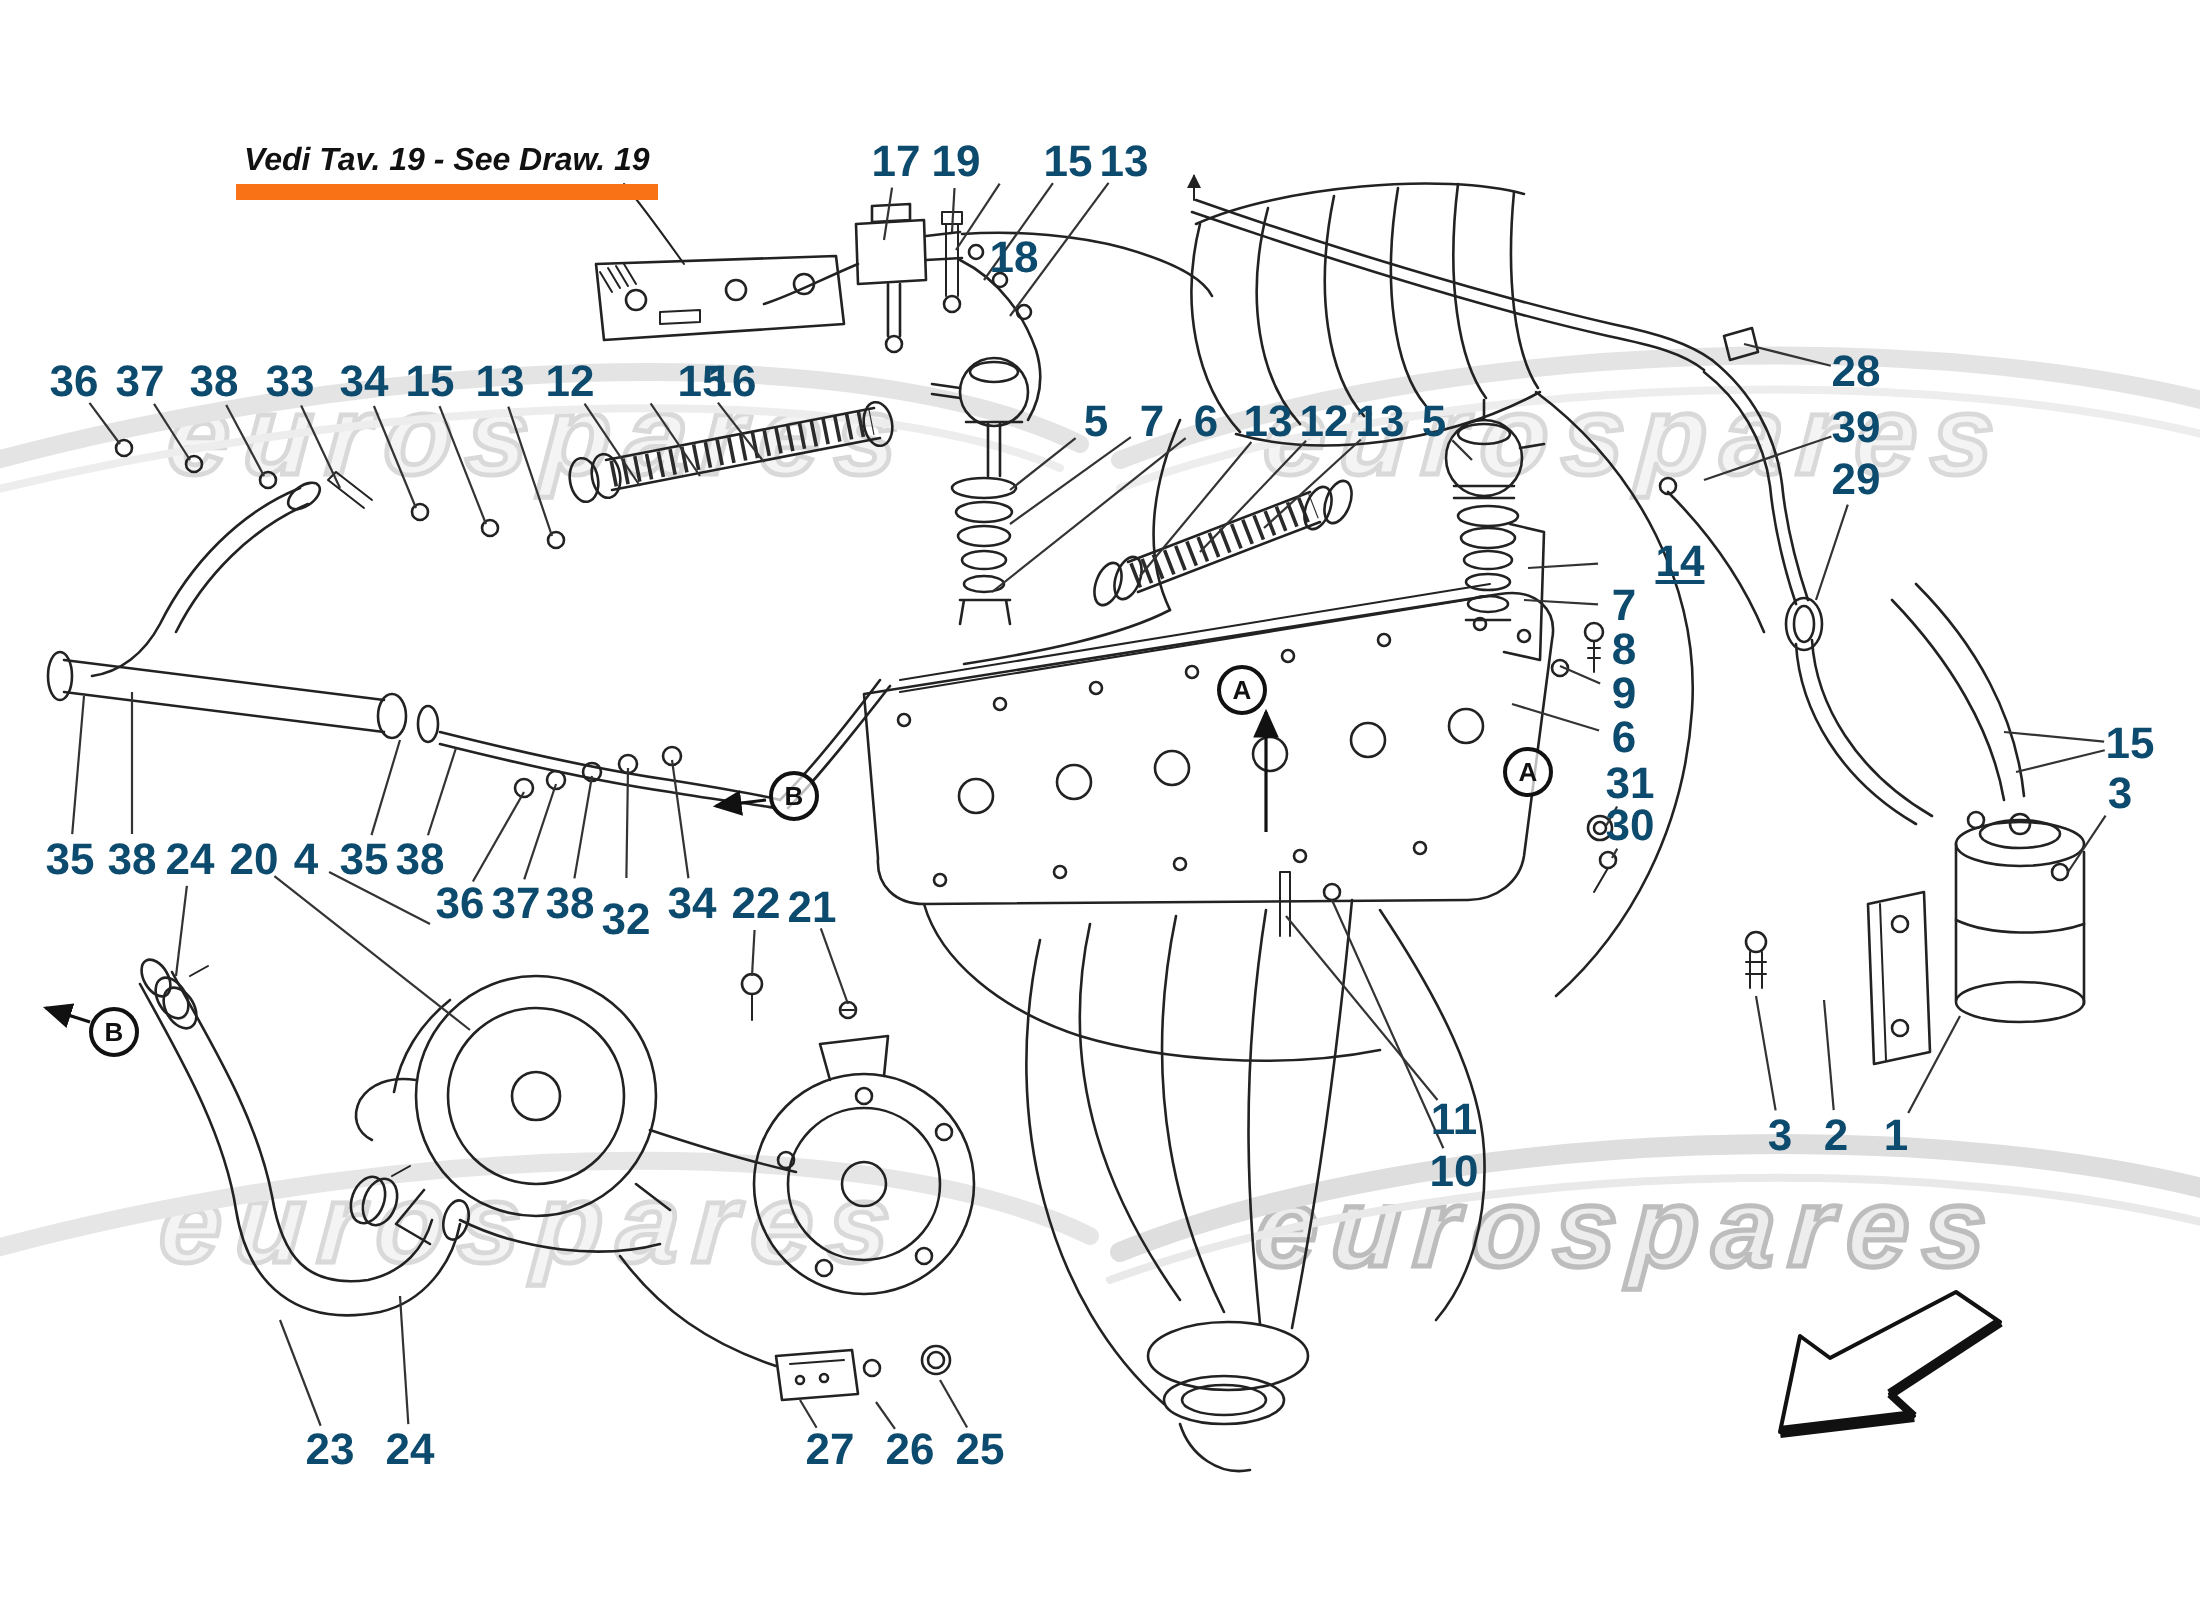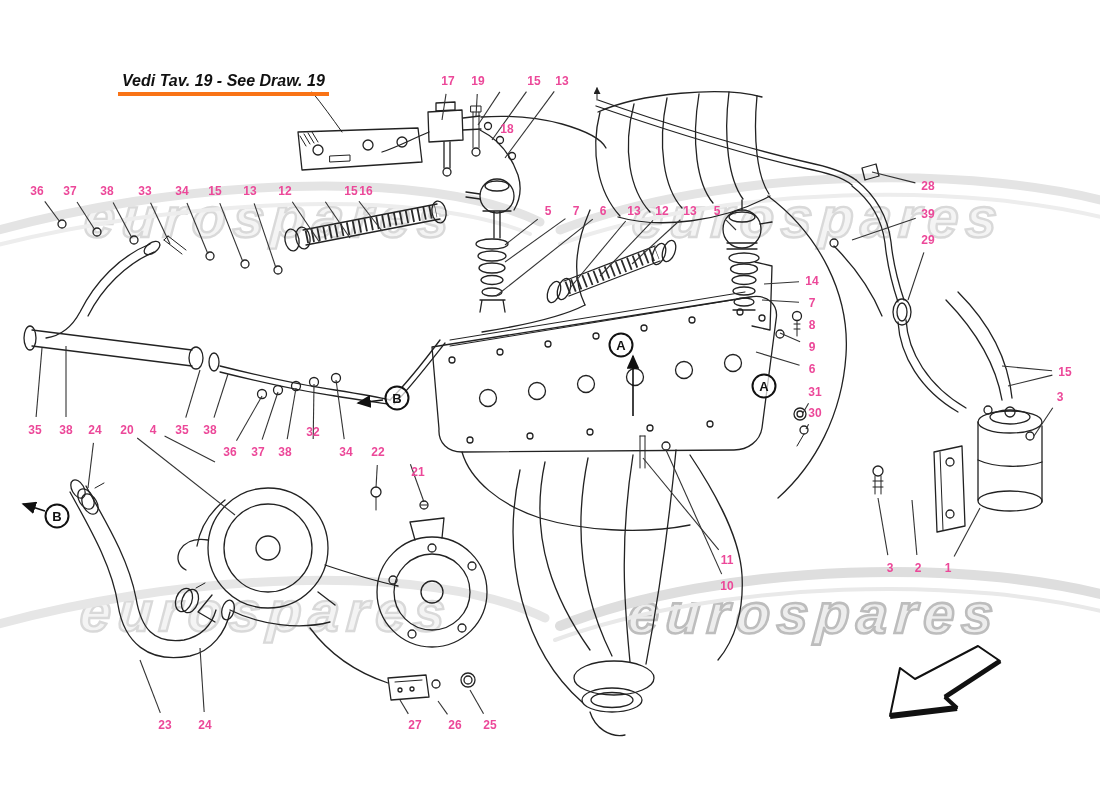--- a/index.html
+++ b/index.html
@@ -9,32 +9,32 @@
   }
   svg{position:absolute;left:0;top:0;}
   .wm{
     position:absolute;font-weight:bold;font-style:italic;letter-spacing:7px;
     font-size:56px;line-height:1;user-select:none;white-space:nowrap;
     color:#f4f4f4;-webkit-text-stroke:2.4px #d9d9d9;transform:skewX(-4deg);
   }
   .wm.mid{color:#ededed;-webkit-text-stroke:2.6px #bdbdbd;}
   .callout{
     position:absolute;transform:translate(-50%,-50%);
-    font-size:12px;font-weight:bold;color:#ec4899;white-space:nowrap;
+    font-size:22px;font-weight:bold;color:#0c4a6e;white-space:nowrap;
   }
   .marker{
     position:absolute;transform:translate(-50%,-50%);
     width:21px;height:21px;border:2px solid #111;border-radius:50%;
     display:flex;align-items:center;justify-content:center;
     font-size:13px;font-weight:bold;color:#111;background:rgba(255,255,255,.7);
   }
   #note{
     position:absolute;left:118px;top:72px;font-size:16px;font-weight:bold;font-style:italic;color:#111;
   }
-  #note .l1{border-bottom:4px solid #f97316;padding:0 4px 2px 4px;}
+  #note .l1{border-bottom:8px solid #f97316;padding:0 4px 2px 4px;}
   #note .l2{padding:2px 4px 0 4px;}
   .art{stroke:#222;fill:none;stroke-width:1.3;stroke-linecap:round;stroke-linejoin:round;}
   .thin{stroke-width:1;}
   .braid{stroke:#2a2a2a;stroke-width:13;stroke-dasharray:1.8 4.2;fill:none;}
   .swoosh{fill:none;stroke-linecap:round;}
 </style>
 </head>
 <body>
 
 <div id="stage">
@@ -393,43 +393,43 @@
       <div class="callout" style="left: 548px; top: 211px;">5</div>
       <div class="callout" style="left: 576px; top: 211px;">7</div>
       <div class="callout" style="left: 603px; top: 211px;">6</div>
       <div class="callout" style="left: 634px; top: 211px;">13</div>
       <div class="callout" style="left: 662px; top: 211px;">12</div>
       <div class="callout" style="left: 690px; top: 211px;">13</div>
       <div class="callout" style="left: 717px; top: 211px;">5</div>
       <div class="callout" style="left: 928px; top: 186px;">28</div>
       <div class="callout" style="left: 928px; top: 214px;">39</div>
       <div class="callout" style="left: 928px; top: 240px;">29</div>
-      <div class="callout" style="left: 812px; top: 281px;">14</div>
+      <div class="callout" style="left: 840px; top: 281px; text-decoration: underline;">14</div>
       <div class="callout" style="left: 812px; top: 303px;">7</div>
       <div class="callout" style="left: 812px; top: 325px;">8</div>
       <div class="callout" style="left: 812px; top: 347px;">9</div>
       <div class="callout" style="left: 812px; top: 369px;">6</div>
       <div class="callout" style="left: 815px; top: 392px;">31</div>
       <div class="callout" style="left: 815px; top: 413px;">30</div>
       <div class="callout" style="left: 1065px; top: 372px;">15</div>
       <div class="callout" style="left: 1060px; top: 397px;">3</div>
       <div class="callout" style="left: 35px; top: 430px;">35</div>
       <div class="callout" style="left: 66px; top: 430px;">38</div>
       <div class="callout" style="left: 95px; top: 430px;">24</div>
       <div class="callout" style="left: 127px; top: 430px;">20</div>
       <div class="callout" style="left: 153px; top: 430px;">4</div>
       <div class="callout" style="left: 182px; top: 430px;">35</div>
       <div class="callout" style="left: 210px; top: 430px;">38</div>
       <div class="callout" style="left: 230px; top: 452px;">36</div>
       <div class="callout" style="left: 258px; top: 452px;">37</div>
       <div class="callout" style="left: 285px; top: 452px;">38</div>
-      <div class="callout" style="left: 313px; top: 432px; text-align: right;">32</div>
+      <div class="callout" style="left: 313px; top: 460px; text-align: right;">32</div>
       <div class="callout" style="left: 346px; top: 452px;">34</div>
       <div class="callout" style="left: 378px; top: 452px; text-align: center;">22</div>
-      <div class="callout" style="left: 406px; top: 472px; margin-left: 12px;">21</div>
+      <div class="callout" style="left: 406px; top: 454px;">21</div>
       <div class="callout" style="left: 727px; top: 560px;">11</div>
       <div class="callout" style="left: 727px; top: 586px;">10</div>
       <div class="callout" style="left: 890px; top: 568px;">3</div>
       <div class="callout" style="left: 918px; top: 568px;">2</div>
       <div class="callout" style="left: 948px; top: 568px;">1</div>
       <div class="callout" style="left: 165px; top: 725px;">23</div>
       <div class="callout" style="left: 205px; top: 725px;">24</div>
       <div class="callout" style="left: 415px; top: 725px;">27</div>
       <div class="callout" style="left: 455px; top: 725px;">26</div>
       <div class="callout" style="left: 490px; top: 725px;">25</div>

